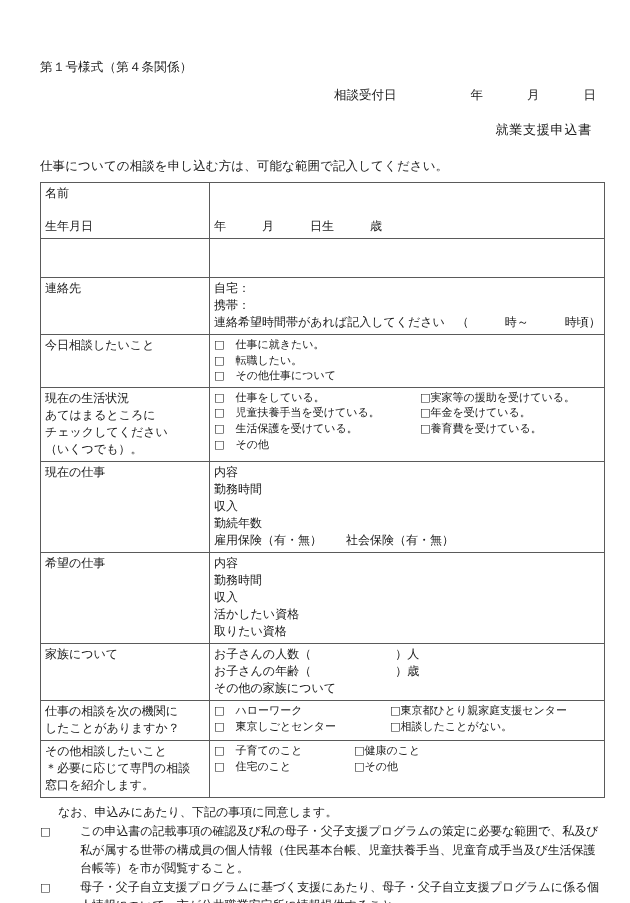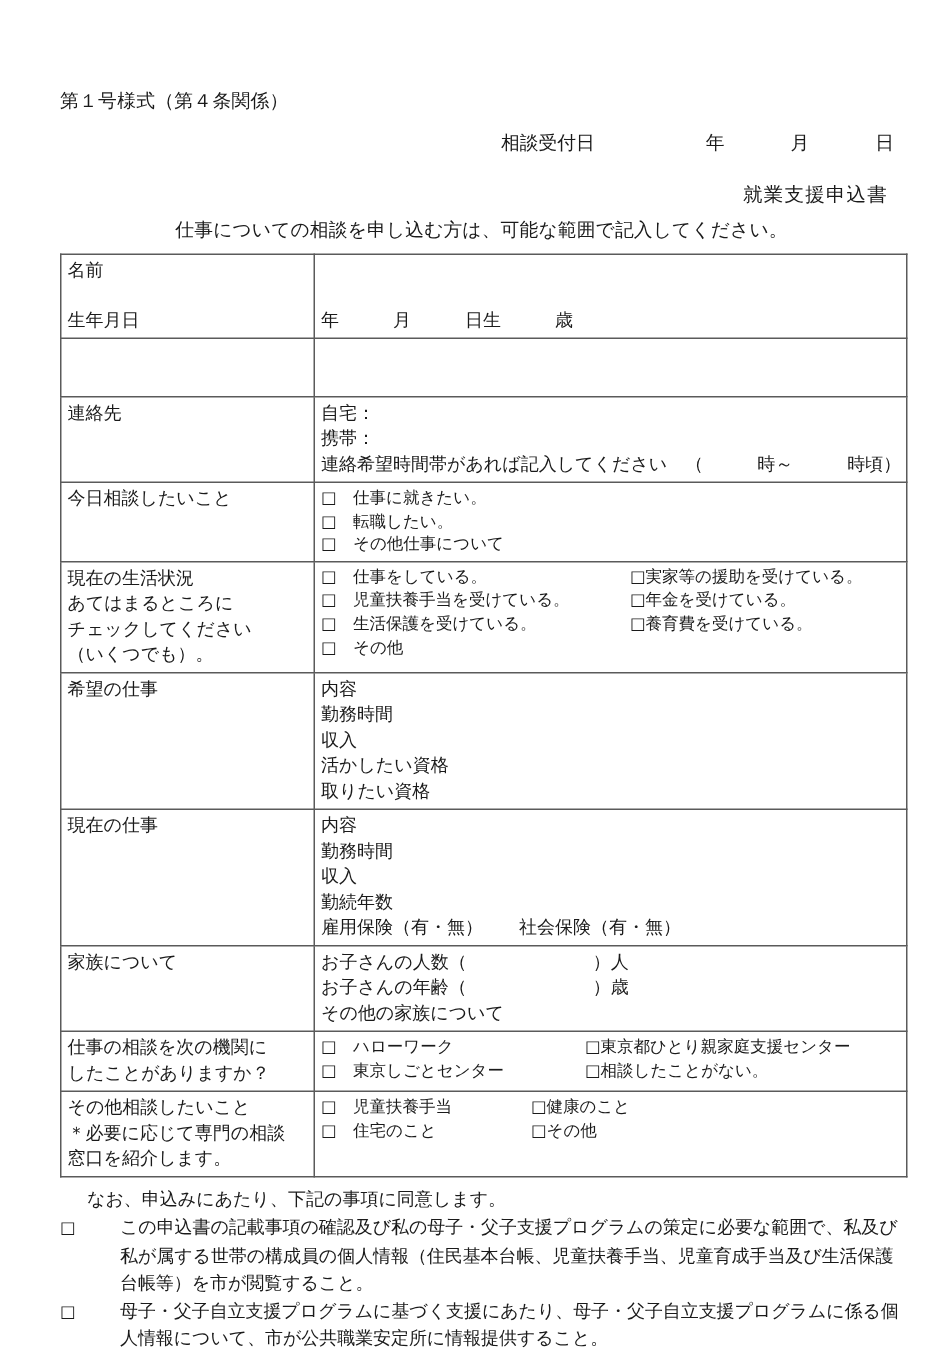--- a/index.html
+++ b/index.html
@@ -45,24 +45,23 @@
   .receipt-d { }
 
   .doc-title {
     margin-top: 17px;
     text-align: right;
     font-size: 13px;
     letter-spacing: .8px;
     padding-right: 10px;
   }
   .instruction {
-    margin-top: 6px;
+    margin-top: 19px;
     font-size: 12.5px;
     letter-spacing: .1px;
-    text-align: center;
   }
 
   
   table.form {
     margin-top: 7px;
     width: 546px;
     border-collapse: collapse;
     table-layout: fixed;
     font-size: 12px;
   }
@@ -198,46 +197,46 @@
           </div>
           <div class="cbrow">
             <span class="cbcol-a box">□　その他</span>
             <span class="cbcol-b"></span>
           </div>
         </td>
       </tr>
 
       <tr>
         <td class="lbl">
+          <span class="ln">現在の仕事</span>
+        </td>
+        <td class="val">
+          <span class="ln">内容</span>
+          <span class="ln">勤務時間</span>
+          <span class="ln">収入</span>
+          <span class="ln">勤続年数</span>
+          <span class="ln">雇用保険（有・無）　　社会保険（有・無）</span>
+        </td>
+      </tr>
+
+      <tr>
+        <td class="lbl">
           <span class="ln">希望の仕事</span>
         </td>
         <td class="val">
           <span class="ln">内容</span>
           <span class="ln">勤務時間</span>
           <span class="ln">収入</span>
           <span class="ln">活かしたい資格</span>
           <span class="ln">取りたい資格</span>
         </td>
       </tr>
 
       <tr>
         <td class="lbl">
-          <span class="ln">現在の仕事</span>
-        </td>
-        <td class="val">
-          <span class="ln">内容</span>
-          <span class="ln">勤務時間</span>
-          <span class="ln">収入</span>
-          <span class="ln">勤続年数</span>
-          <span class="ln">雇用保険（有・無）　　社会保険（有・無）</span>
-        </td>
-      </tr>
-
-      <tr>
-        <td class="lbl">
           <span class="ln">家族について</span>
         </td>
         <td class="val">
           <span class="ln">お子さんの人数（　　　　　　　）人</span>
           <span class="ln">お子さんの年齢（　　　　　　　）歳</span>
           <span class="ln">その他の家族について</span>
         </td>
       </tr>
 
       <tr>
@@ -258,21 +257,21 @@
       </tr>
 
       <tr>
         <td class="lbl">
           <span class="ln">その他相談したいこと</span>
           <span class="ln">＊必要に応じて専門の相談</span>
           <span class="ln">窓口を紹介します。</span>
         </td>
         <td class="val">
           <div class="cbrow">
-            <span class="cbcol-a3 box">□　児童扶養手当</span>
+            <span class="cbcol-a3 box">□　子育てのこと</span>
             <span class="cbcol-b3 box">□健康のこと</span>
           </div>
           <div class="cbrow">
             <span class="cbcol-a3 box">□　住宅のこと</span>
             <span class="cbcol-b3 box">□その他</span>
           </div>
         </td>
       </tr>
     </tbody>
   </table>

